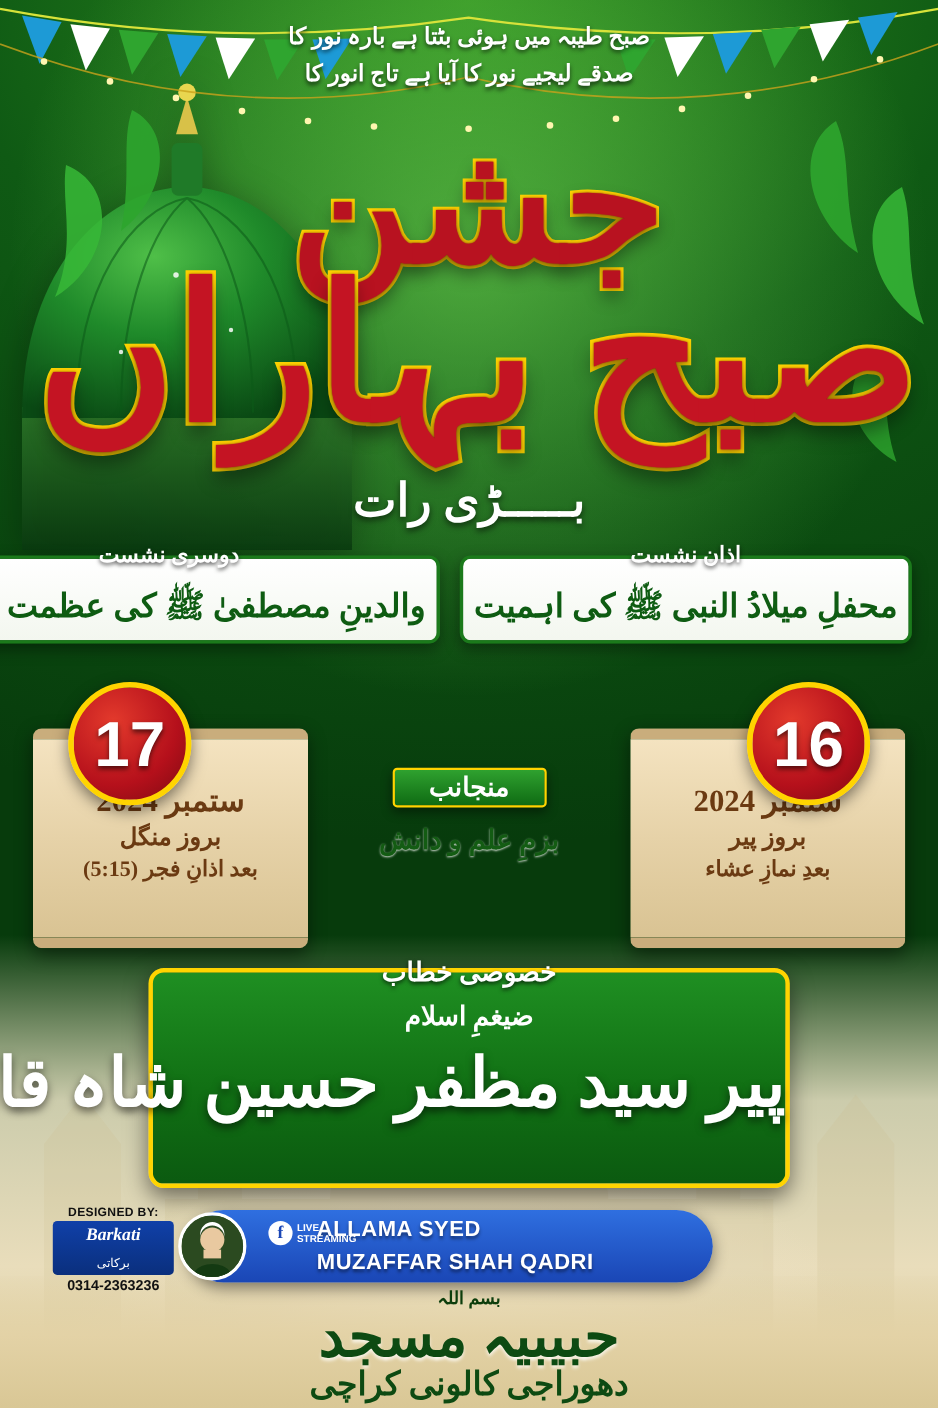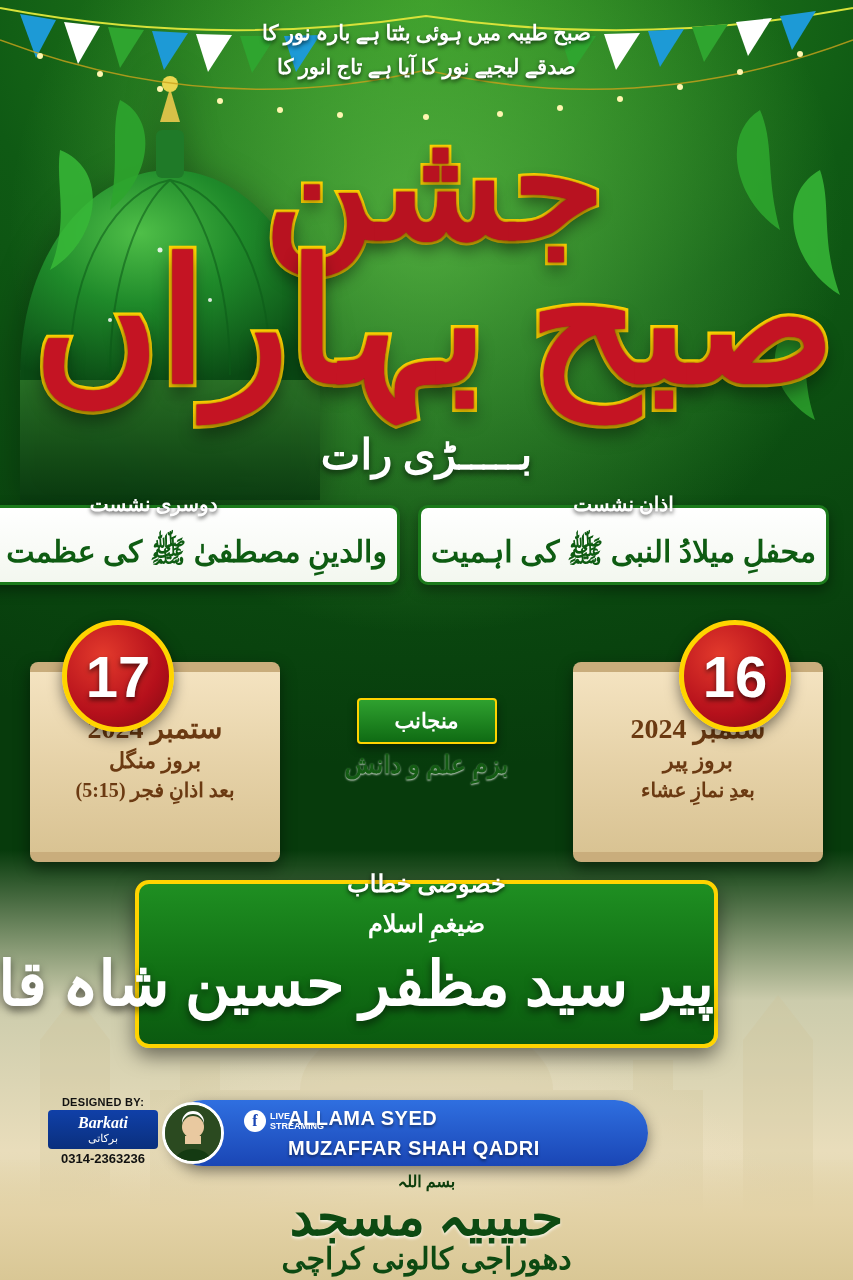--- a/index.html
+++ b/index.html
@@ -175,45 +175,45 @@
     color: #ffffff;
     font-family: "Liberation Sans", sans-serif;
     font-size: 58px; font-weight: bold;
     text-shadow: 0 3px 5px rgba(0,0,0,0.6);
   }
   .daycircle.right { right: 32px; }
   .daycircle.left { left: 32px; }
 
   .middle-ribbon {
     position: absolute; left: 50%; transform: translateX(-50%);
-    top: 78px; width: 140px; height: 46px;
+    top: 78px; width: 140px; height: 36px;
     background: linear-gradient(180deg, #2fa12f 0%, #0f6b13 100%);
     border: 2px solid #ffd400;
     border-radius: 4px;
     box-shadow: 0 4px 10px rgba(0,0,0,0.45);
     display: flex; align-items: center; justify-content: center;
     color: #fff;
     font-family: "Liberation Serif", serif;
-    font-size: 21px; font-weight: bold;
+    font-size: 24px; font-weight: bold;
     direction: rtl;
   }
   .middle-text {
     position: absolute; left: 50%; transform: translateX(-50%);
     top: 128px; width: 200px;
     text-align: center;
     font-family: "Liberation Serif", serif;
     direction: rtl;
     color: #135c13; font-weight: bold;
     font-size: 25px; line-height: 33px;
     text-shadow: 0 1px 2px rgba(255,255,255,0.8);
   }
 
   
   .speaker-panel {
-    position: absolute; left: 135px; right: 135px; top: 880px; height: 168px;
+    position: absolute; left: 135px; right: 135px; top: 880px; height: 200px;
     background: linear-gradient(180deg, #1f8f22 0%, #117014 55%, #0b5a10 100%);
     border: 4px solid #ffd400;
     border-radius: 14px;
     box-shadow: 0 8px 20px rgba(0,0,0,0.5);
     z-index: 7;
   }
   .sp-khitab {
     position: absolute; top: -14px; left: 0; right: 0; text-align: center;
     font-family: "Liberation Serif", serif;
     font-size: 24px; font-weight: bold; color: #ffffff;
@@ -242,21 +242,21 @@
   .designer .dlabel {
     font-size: 11px; font-weight: bold; color: #111; letter-spacing: 0.3px;
   }
   .designer .dbox {
     margin-top: 2px;
     background: linear-gradient(180deg, #1040a8 0%, #0a2f7d 100%);
     color: #fff; border-radius: 4px; padding: 4px 4px;
     font-family: "Liberation Serif", serif;
   }
   .designer .dname { font-size: 16px; font-weight: bold; font-style: italic; }
-  .designer .durdu { font-size: 11px; direction: rtl; }
+  .designer .durdu { font-size: 11px; direction: rtl; margin-top: 10px; }
   .designer .dphone {
     margin-top: 2px; font-size: 13px; font-weight: bold; color: #111;
   }
 
   
   .live-strip {
     position: absolute; left: 170px; right: 205px; top: 1100px; height: 66px;
     background: linear-gradient(180deg, #2f6fe0 0%, #1a46b5 100%);
     border-radius: 33px;
     box-shadow: 0 5px 14px rgba(0,0,0,0.45);

